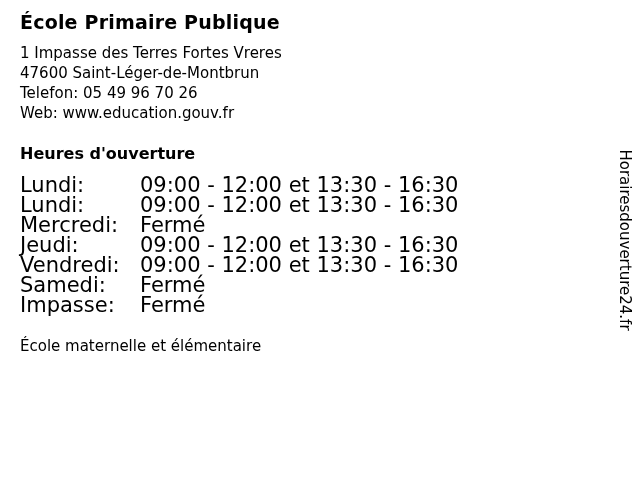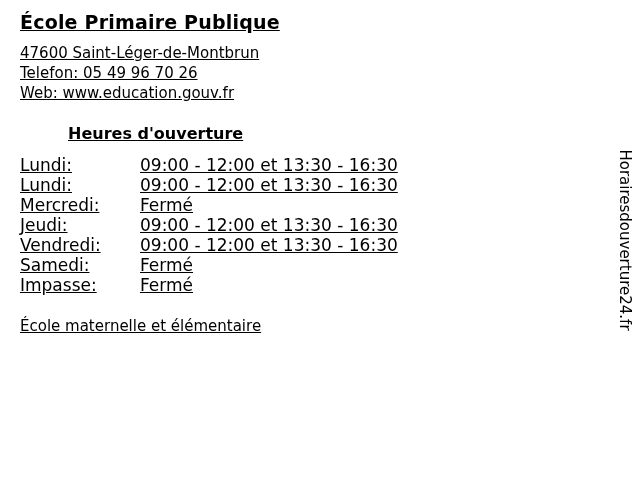--- a/index.html
+++ b/index.html
@@ -5,31 +5,31 @@
   * { margin: 0; padding: 0; box-sizing: border-box; }
   html, body { width: 640px; height: 480px; }
   body {
     background: #ffffff;
     color: #000000;
     font-family: "DejaVu Sans", "Liberation Sans", sans-serif;
     position: relative;
     overflow: hidden;
   }
   .page { position: absolute; inset: 0; background: #ffffff; }
-  .content { position: absolute; left: 20px; top: 9px; width: 575px; text-decoration: underline; }
+  .content { position: absolute; left: 20px; top: 9px; width: 575px; }
   .business-name {
     font-size: 19px;
     font-weight: bold;
     line-height: 27px;
     letter-spacing: 0.2px;
   }
   .address-block { margin-top: 7px; font-size: 15px; line-height: 20px; }
   .section-heading { font-size: 16px; font-weight: bold; line-height: 20px; }
-  .hours-heading { margin-top: 21px; margin-left: 48px; }
-  .hours-table { margin-top: 11px; font-size: 17px; line-height: 20px; }
+  .hours-heading { margin-top: 21px; }
+  .hours-table { margin-top: 11px; font-size: 21px; line-height: 20px; }
   .hours-row { display: flex; }
   .day-cell { width: 120px; flex: 0 0 120px; }
   .time-cell { flex: 1; }
   .info-heading { margin-top: 21px; }
   .info-text { margin-top: 21px; font-size: 15px; line-height: 20px; }
   .watermark {
     position: absolute;
     right: 7px;
     top: 50%;
     transform: translateY(-50%);
@@ -43,20 +43,21 @@
 </style>
 </head>
 <body>
 
 <div class="page">
   <div class="content">
 
     <h1 class="business-name">École Primaire Publique</h1>
 
     <div class="address-block">
+      <div>1 Impasse des Terres Fortes Vreres</div>
       <div>47600 Saint-Léger-de-Montbrun</div>
       <div>Telefon: 05 49 96 70 26</div>
       <div>Web: www.education.gouv.fr</div>
     </div>
 
     <h2 class="section-heading hours-heading">Heures d'ouverture</h2>
 
     <div class="hours-table">
       <div class="hours-row">
         <span class="day-cell">Lundi:</span>

